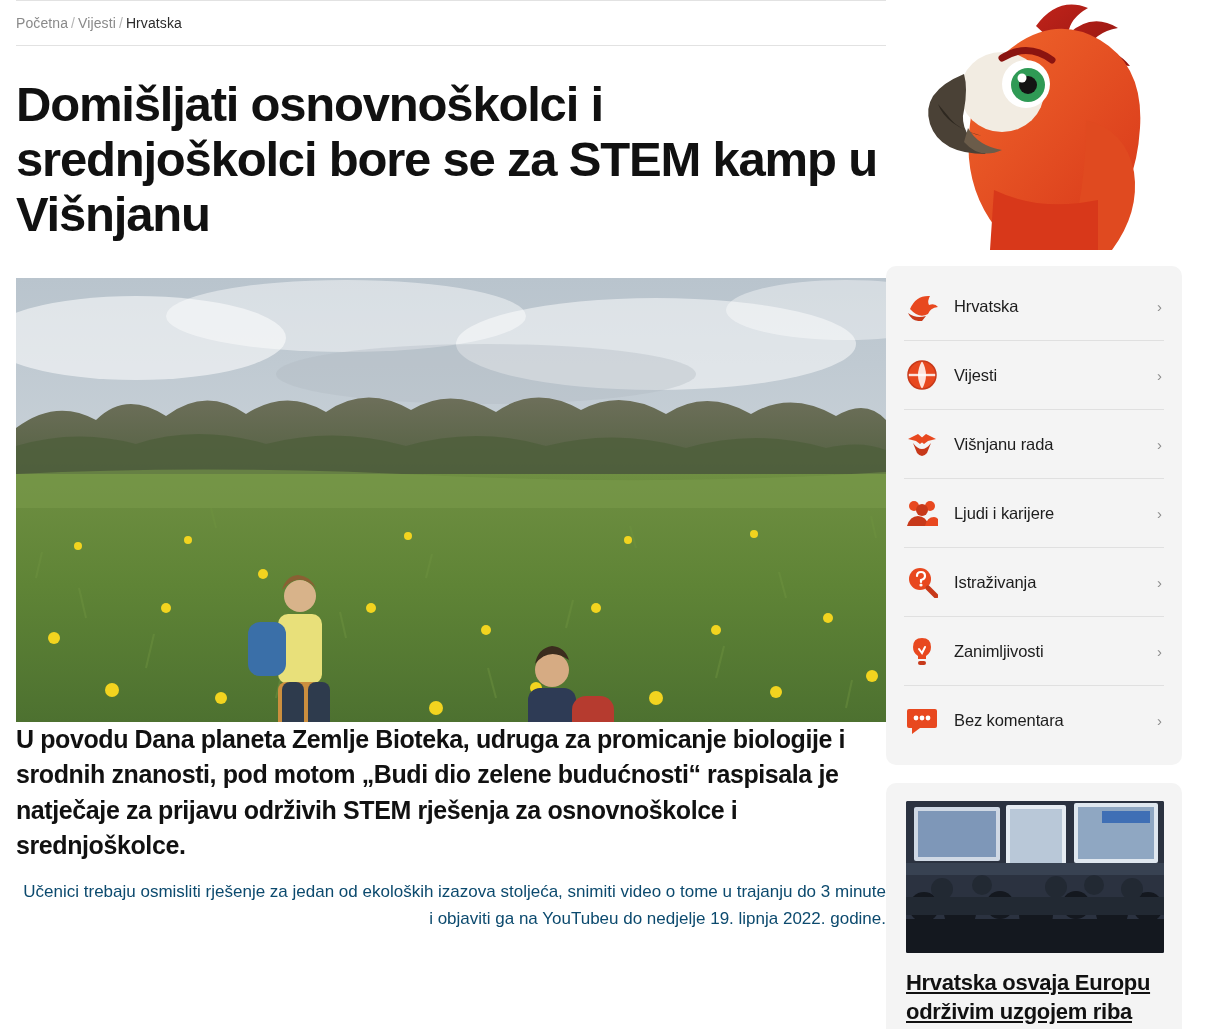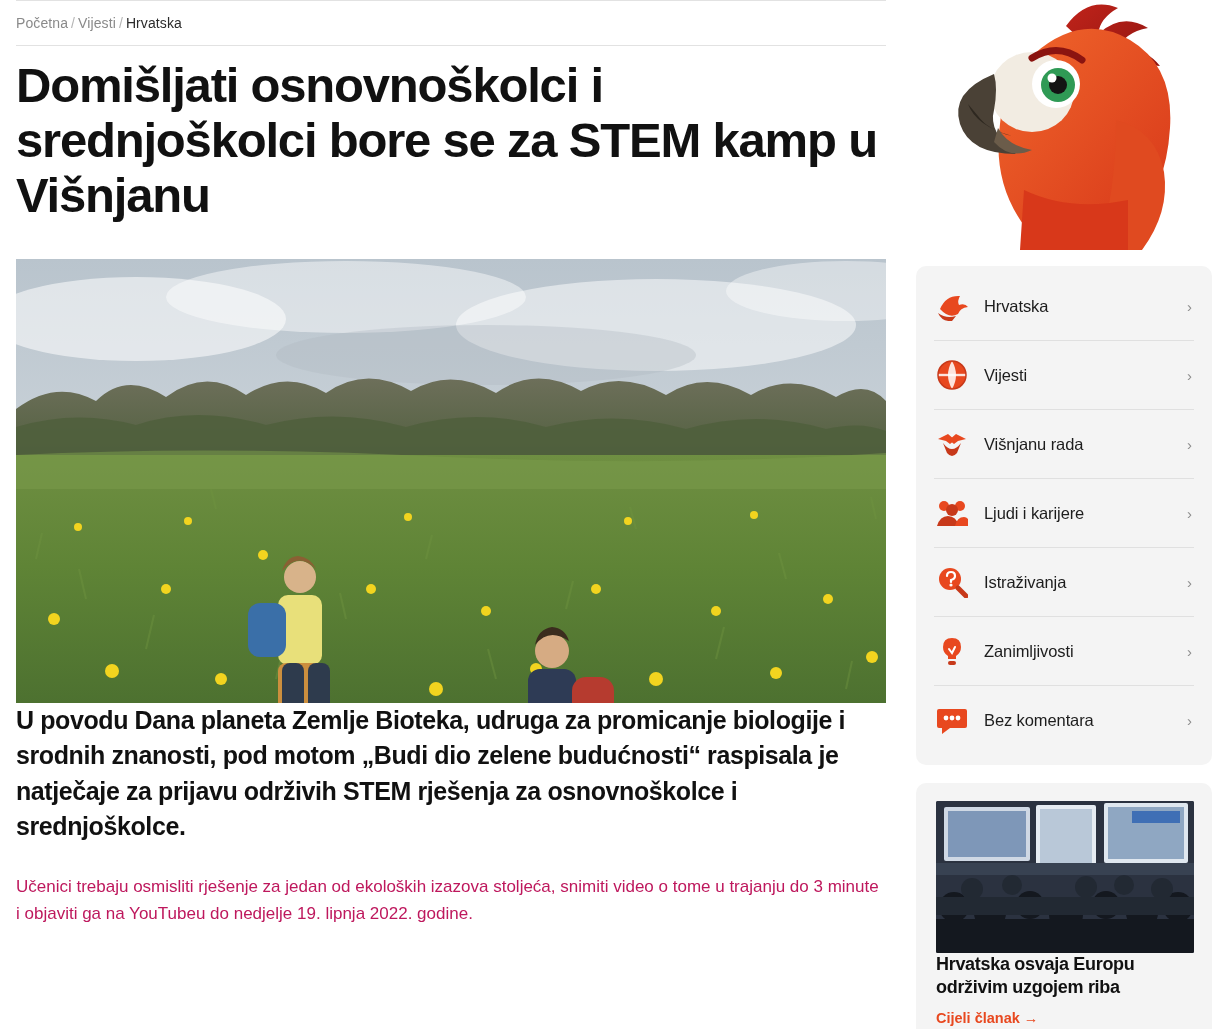--- a/index.html
+++ b/index.html
@@ -9,21 +9,20 @@
     background: #ffffff;
     font-family: "Liberation Sans", sans-serif;
     color: #1a1a1a;
     overflow: hidden;
   }
   .page {
     position: relative;
     width: 1229px;
     height: 1029px;
     display: flex;
-    gap: 30px;
     padding: 0 16px 0 16px;
   }
 
   
   .article {
     width: 870px;
     flex: 0 0 870px;
     padding-top: 0px;
   }
 
@@ -44,21 +43,21 @@
 
   .kicker {
     margin-top: 26px;
     font-size: 19px;
     font-weight: bold;
     color: #7b7b7b;
     letter-spacing: -0.2px;
   }
 
   h1.headline {
-    margin: 12px 0 0 0;
+    margin: 31px 0 0 0;
     font-size: 49px;
     line-height: 1.12;
     font-weight: bold;
     letter-spacing: -1.2px;
     color: #111;
   }
 
   .hero {
     margin-top: 36px;
     width: 870px;
@@ -71,24 +70,25 @@
 
   .lede {
     font-size: 25px;
     line-height: 1.42;
     font-weight: bold;
     letter-spacing: -0.4px;
     color: #111;
   }
 
   .body-par {
-    margin-top: 28px;
+    margin-top: 14px;
     font-size: 17px;
     line-height: 1.62;
-    color: #be185d;
+    color: #0c4a6e;
+    text-align: right;
   }
 
   
   .sidebar {
     width: 296px;
     flex: 0 0 296px;
     padding-top: 0;
     position: relative;
   }
 
@@ -139,25 +139,27 @@
     padding: 18px 20px 22px 20px;
   }
   .promo-img {
     width: 258px;
     height: 152px;
     border-radius: 2px;
     overflow: hidden;
     background: #2a2f3a;
   }
   .promo-title {
-    font-size: 18px;
+    margin-top: 16px;
+    font-size: 22px;
     line-height: 1.3;
     font-weight: bold;
     letter-spacing: -0.3px;
     color: #111;
+    text-decoration: underline;
   }
   .promo-link {
     margin-top: 10px;
     font-size: 14.5px;
     font-weight: bold;
     color: #e8481f;
     text-decoration: none;
     display: inline-block;
   }
 </style>

